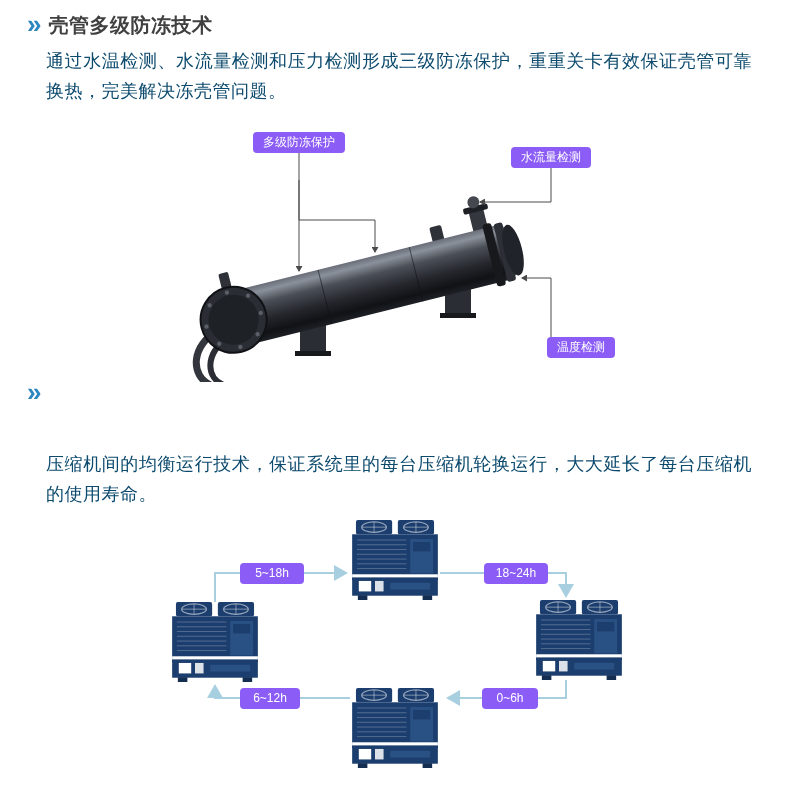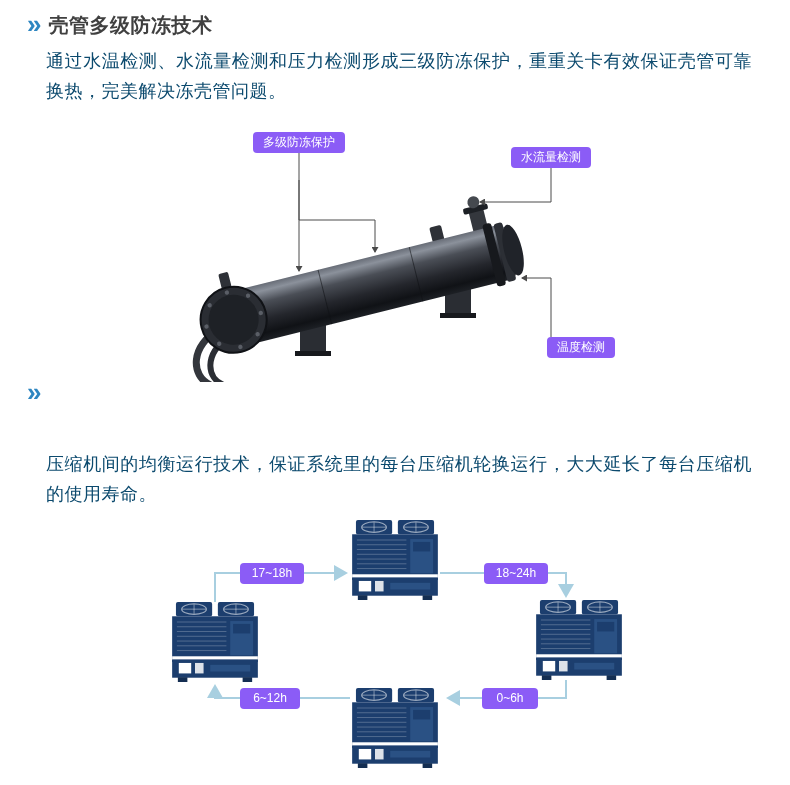--- a/index.html
+++ b/index.html
@@ -165,19 +165,19 @@
         <polyline points="566,180 566,198 448,198" marker-end="url(#cycleArrow)"></polyline>
         <polyline points="350,198 215,198 215,186" marker-end="url(#cycleArrow)"></polyline>
       </g>
 
       <use href="#chillerUnit" x="352" y="20" width="86" height="80"></use>
       <use href="#chillerUnit" x="536" y="100" width="86" height="80"></use>
       <use href="#chillerUnit" x="172" y="102" width="86" height="80"></use>
       <use href="#chillerUnit" x="352" y="188" width="86" height="80"></use>
     </svg>
 
-    <div class="chip" style="left:240px; top:63px; min-width:64px;">17~18h</div>
+    <div class="chip" style="left:240px; top:63px; min-width:64px;">5~18h</div>
     <div class="chip" style="left:484px; top:63px; min-width:64px;">18~24h</div>
     <div class="chip" style="left:240px; top:188px; min-width:60px;">6~12h</div>
     <div class="chip" style="left:482px; top:188px; min-width:56px;">0~6h</div>
   </div>
 
 </div>
 
 </body></html>

